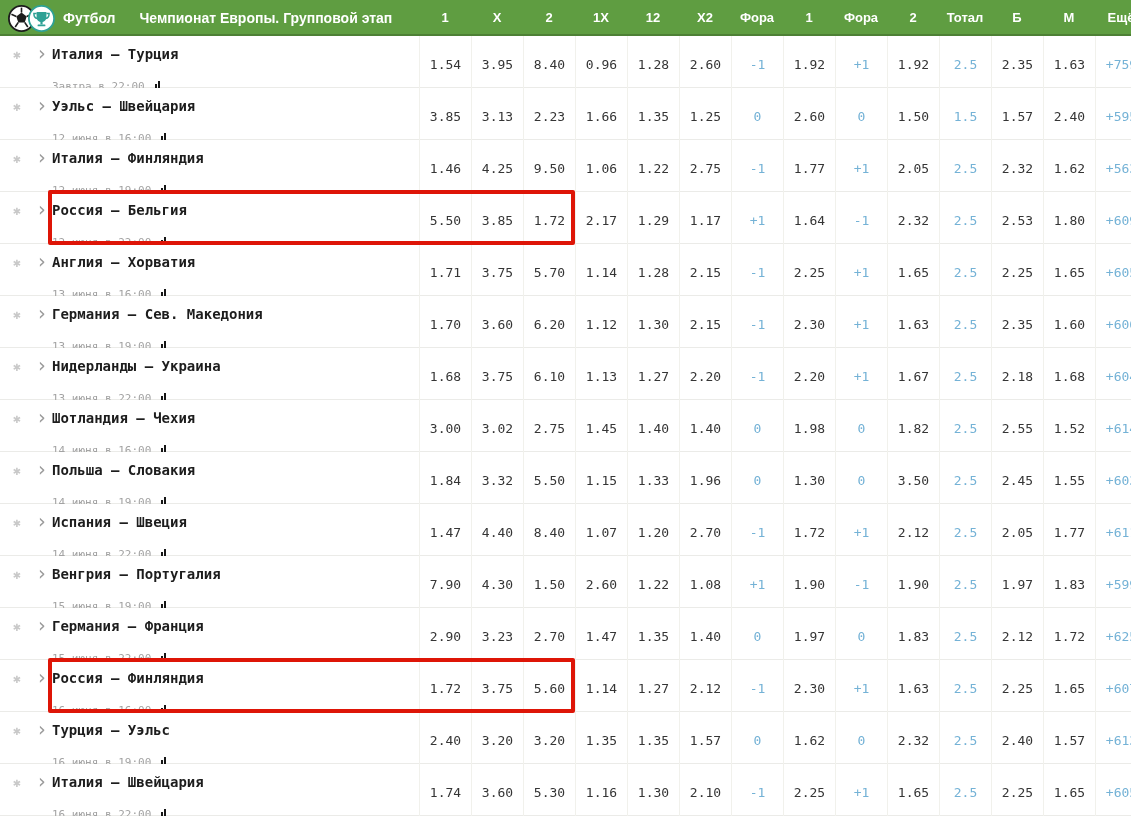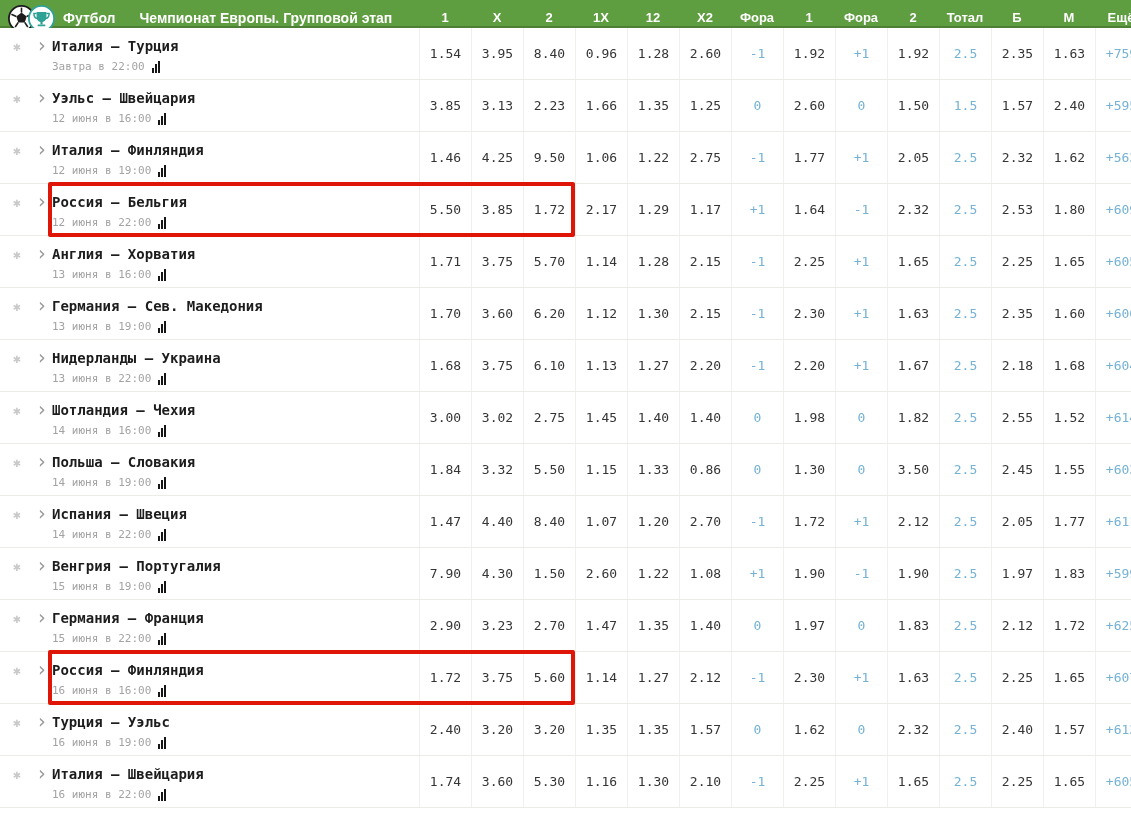--- a/index.html
+++ b/index.html
@@ -5,21 +5,21 @@
   html,body{margin:0;padding:0;}
   body{
     width:1131px;height:816px;overflow:hidden;background:#ffffff;
     font-family:"DejaVu Sans Mono",monospace;
     -webkit-font-smoothing:antialiased;
   }
   .app{width:1131px;height:816px;position:relative;}
 
   
   .topbar{
-    height:28px;background:var(--header-bg,#5f9d41);
+    height:36px;background:var(--header-bg,#5f9d41);
     display:grid;grid-template-columns:419px repeat(14,52px);
     align-items:center;
     box-shadow:inset 0 -2px 0 rgba(0,0,0,.18);
   }
   .topbar-main{display:flex;align-items:center;height:36px;}
   .logo{display:flex;align-items:center;margin-left:8px;width:46px;height:28px;position:relative;flex-shrink:0;}
   .logo svg{position:absolute;top:1px;}
   .logo .ball{left:0;}
   .logo .trophy{left:20px;}
   .sport-label{color:#fff;font-family:"Liberation Sans",sans-serif;font-weight:bold;font-size:14px;margin-left:9px;}
@@ -36,21 +36,21 @@
     height:52px;box-sizing:border-box;position:relative;
     border-bottom:1px solid #ebebe8;background:#fff;
   }
   .match-cell{
     display:flex;align-items:flex-start;padding:10px 0 0 13px;box-sizing:border-box;
   }
   .fav-icon{width:23px;color:#c9c9c9;font-size:13px;line-height:17px;flex-shrink:0;}
   .chevron-icon{width:16px;color:#9b9b9b;font-size:19px;line-height:15px;flex-shrink:0;}
   .match-info{display:flex;flex-direction:column;}
   .match-name{font-size:14px;font-weight:bold;color:#1d1d1d;line-height:17px;white-space:nowrap;}
-  .match-date{font-size:11px;color:#a3a3a3;line-height:12px;margin-top:6px;display:flex;align-items:flex-end;white-space:nowrap;}
+  .match-date{font-size:11px;color:#a3a3a3;line-height:12px;margin-top:18px;display:flex;align-items:flex-end;white-space:nowrap;}
   .stats-icon{display:inline-flex;align-items:flex-end;margin-left:7px;}
   .stats-icon i{display:block;width:2px;background:#161616;margin-right:1px;}
   .stats-icon i:nth-child(1){height:5px;}
   .stats-icon i:nth-child(2){height:9px;}
   .stats-icon i:nth-child(3){height:12px;}
 
   .odds-cell{
     display:flex;align-items:center;justify-content:center;
     font-size:13px;color:#353535;border-left:1px solid #f1f1ec;
     cursor:pointer;white-space:nowrap;
@@ -392,21 +392,21 @@
               </span>
           </span>
         </span>
       </div>
 
     <div class="odds-cell">1.84</div>
         <div class="odds-cell">3.32</div>
         <div class="odds-cell">5.50</div>
         <div class="odds-cell">1.15</div>
         <div class="odds-cell">1.33</div>
-        <div class="odds-cell">0.86</div>
+        <div class="odds-cell">1.96</div>
         <div class="odds-cell blue">0</div>
         <div class="odds-cell">1.30</div>
         <div class="odds-cell blue">0</div>
         <div class="odds-cell">3.50</div>
         <div class="odds-cell blue">2.5</div>
         <div class="odds-cell">2.45</div>
         <div class="odds-cell">1.55</div>
         <div class="odds-cell blue">+603</div>
       </div>
 

